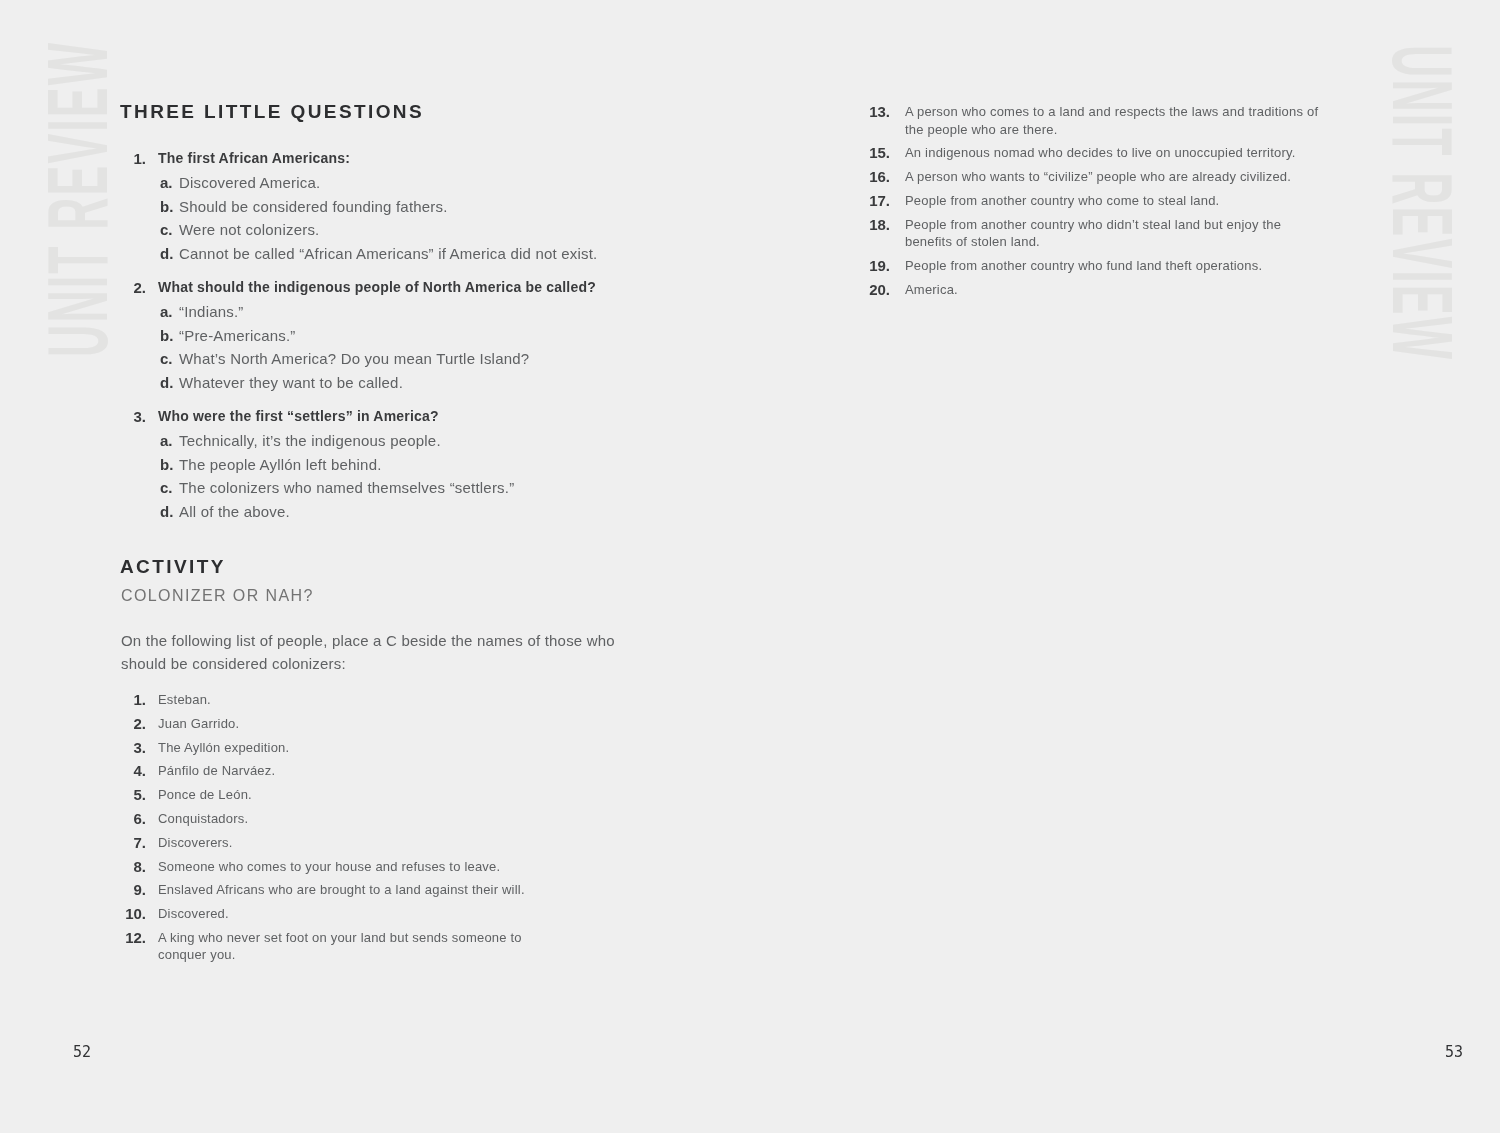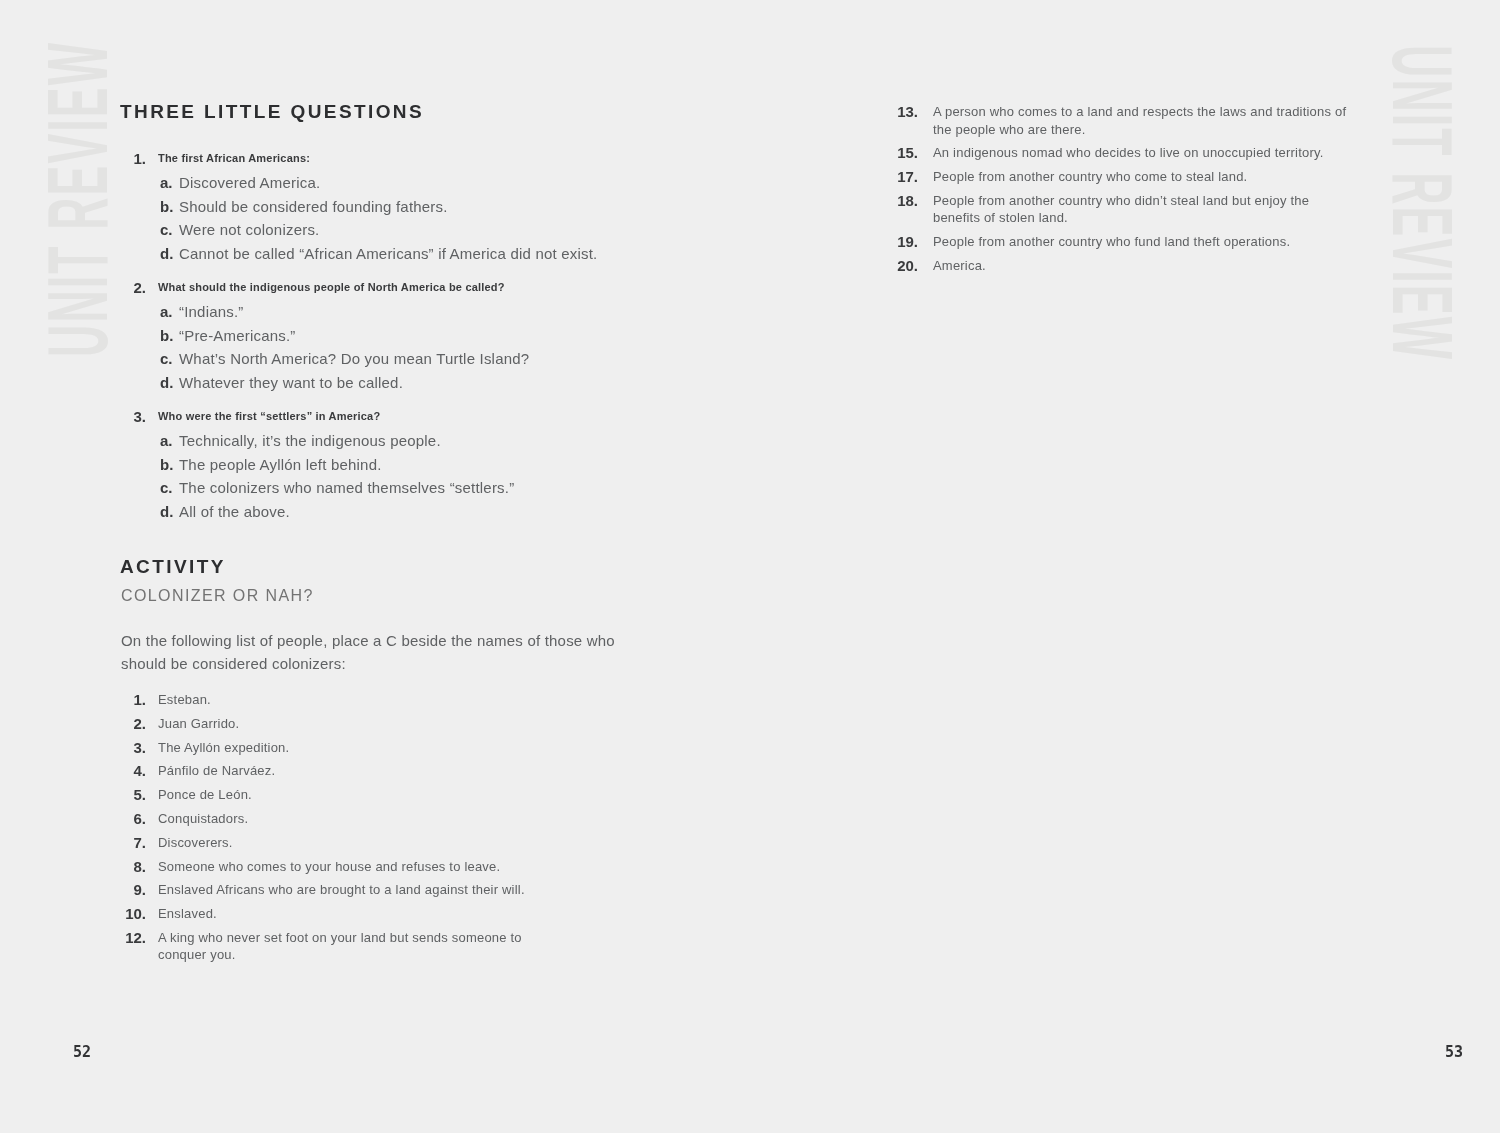--- a/index.html
+++ b/index.html
@@ -53,53 +53,53 @@
   
   .question { position: absolute; left: 120px; z-index: 1; }
   .q1 { top: 150px; }
   .q2 { top: 279px; }
   .q3 { top: 408px; }
   .q-row { display: flex; line-height: 17.5px; margin-bottom: 6.3px; }
   .q-num {
     width: 26px; text-align: right; margin-right: 12px;
     font-weight: 700; font-size: 15px; color: #3a3b3d; flex: none;
   }
-  .q-prompt { font-weight: 700; font-size: 11px; color: #3a3b3d; letter-spacing: 0.2px; }
+  .q-prompt { font-weight: 700; font-size: 14px; color: #3a3b3d; letter-spacing: 0.2px; }
   .opt-row { display: flex; line-height: 17.5px; margin-bottom: 6.3px; margin-left: 40px; }
   .opt-letter {
     width: 19px; font-weight: 700; font-size: 15px; color: #3a3b3d; flex: none;
   }
   .opt-text { font-size: 15px; color: #5f6163; letter-spacing: 0.2px; white-space: pre-line; }
 
   
   .instructions {
     position: absolute; left: 121px; top: 629px; width: 520px;
     font-size: 15px; line-height: 23px; color: #5f6163;
     letter-spacing: 0.2px; white-space: pre-line; z-index: 1;
   }
   .item-list { position: absolute; z-index: 1; }
   .activity-list { left: 120px; top: 691px; }
-  .right-list { left: 892px; top: 103px; }
+  .right-list { left: 864px; top: 103px; }
   .item-row { display: flex; line-height: 17.5px; margin-bottom: 6.3px; }
   .item-num {
     width: 26px; text-align: right; margin-right: 12px;
     font-weight: 700; font-size: 15px; color: #3a3b3d; flex: none;
   }
   .right-list .item-num { margin-right: 15px; }
   .item-text {
     font-size: 13px; color: #5f6163; letter-spacing: 0.2px;
     white-space: pre-line; width: 430px;
   }
   .right-list .item-text { width: 540px; }
 
   
   .page-number {
     position: absolute; top: 1043px;
     font-family: "DejaVu Sans Mono", monospace;
-    font-weight: 700; font-size: 15px; color: #323335; z-index: 1; text-align: center;
+    font-weight: 400; font-size: 15px; color: #323335; z-index: 1; text-align: center;
   }
   .pn-left  { left: 73px; }
   .pn-right { left: 1445px; }
 </style>
 </head>
 <body>
 
 <div class="spread">
 
   <div class="watermark wm-left">UNIT REVIEW</div>
@@ -241,21 +241,21 @@
         <span class="item-text">Someone who comes to your house and refuses to leave.</span>
       </div>
 
       <div class="item-row">
         <span class="item-num">9.</span>
         <span class="item-text">Enslaved Africans who are brought to a land against their will.</span>
       </div>
 
       <div class="item-row">
         <span class="item-num">10.</span>
-        <span class="item-text">Enslaved.</span>
+        <span class="item-text">Discovered.</span>
       </div>
 
 
       <div class="item-row">
         <span class="item-num">12.</span>
         <span class="item-text">A king who never set foot on your land but sends someone to
 conquer you.</span>
       </div>
     </div>
 
@@ -268,20 +268,24 @@
         <span class="item-text">A person who comes to a land and respects the laws and traditions of
 the people who are there.</span>
       </div>
 
 
       <div class="item-row">
         <span class="item-num">15.</span>
         <span class="item-text">An indigenous nomad who decides to live on unoccupied territory.</span>
       </div>
 
+      <div class="item-row">
+        <span class="item-num">16.</span>
+        <span class="item-text">A person who wants to “civilize” people who are already civilized.</span>
+      </div>
 
       <div class="item-row">
         <span class="item-num">17.</span>
         <span class="item-text">People from another country who come to steal land.</span>
       </div>
 
       <div class="item-row">
         <span class="item-num">18.</span>
         <span class="item-text">People from another country who didn’t steal land but enjoy the
 benefits of stolen land.</span>

